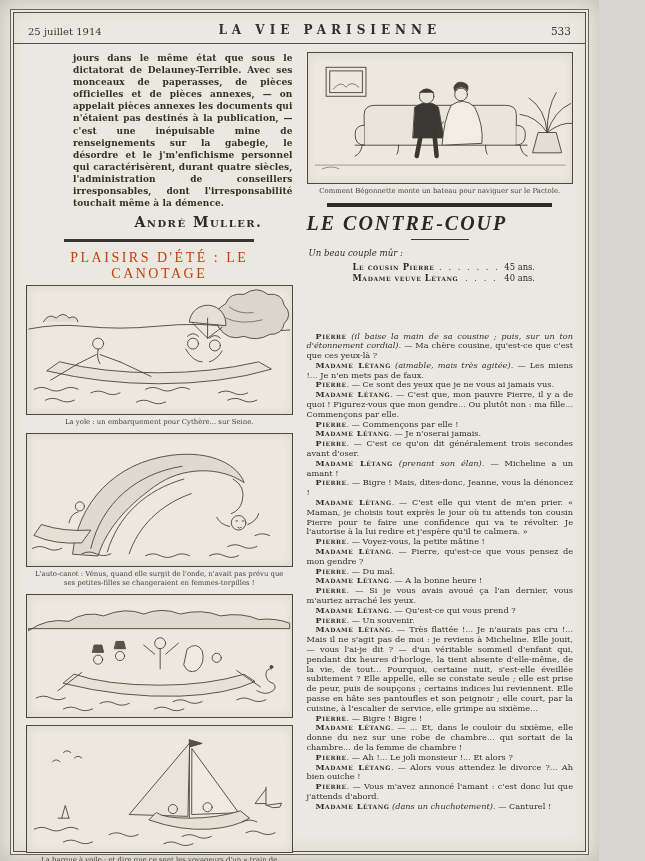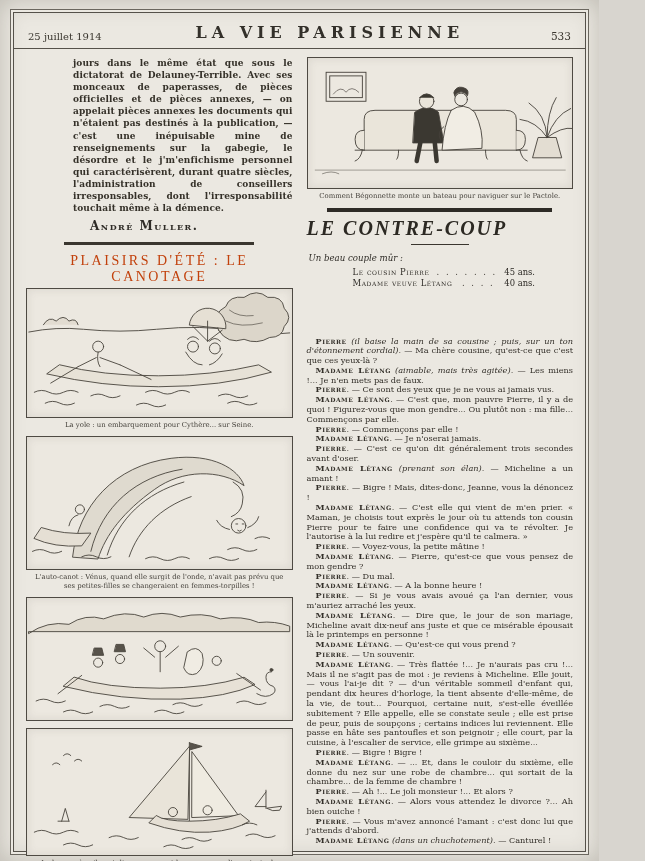--- a/index.html
+++ b/index.html
@@ -23,35 +23,35 @@
     border:1px solid #55514a;
     box-shadow: 0 0 0 2px #ebe8e1, 0 0 0 3px #6b675f;
     display:flex; flex-direction:column;
   }
   .masthead {
     display:flex; align-items:flex-end; justify-content:space-between;
     padding:10px 14px 6px 14px;
     border-bottom:1px solid #55514a;
   }
   .masthead .date { font-size:10px; color:#3a362f; }
-  .masthead .mag-title { font-size:16px; letter-spacing:5px; font-weight:bold; color:#33302a;margin-left:7px; }
+  .masthead .mag-title { font-size:12px; letter-spacing:5px; font-weight:bold; color:#33302a;margin-left:7px; }
   .masthead .pageno { font-size:10.5px; color:#3a362f; }
   .content {
     flex:1; display:flex; gap:14px; padding:8px 12px 6px 12px;
   }
   .col { width:50%; }
 
   
   .article-par {
     font-size:9px; line-height:12.1px; text-align:justify;
     color:#353129; font-weight:bold; letter-spacing:.1px;margin-left:47px;
   }
   .signature {
-    text-align:center; padding-right:30px; margin-top:5px;
-    font-variant:small-caps; letter-spacing:1.5px; font-size:12px; font-weight:bold;
+    text-align:right; padding-right:30px; margin-top:5px;
+    font-variant:small-caps; letter-spacing:1.5px; font-size:14px; font-weight:bold;
   }
   .rule-thick {
     width:190px; height:2.5px; background:#3a362f; margin:9px auto 8px auto;
   }
   .headline {
     text-align:center; font-size:14px; font-weight:normal;
     letter-spacing:2.5px; margin-bottom:3px; color:#c2410c;
     font-family:"Liberation Serif", serif;
   }
   figure { margin:0 0 7px 0; }
@@ -72,21 +72,21 @@
   }
   .article-title {
     text-align:left; font-size:20px; font-weight:bold; font-style:italic;
     letter-spacing:2px; color:#2c2923; margin:2px 0 4px 0;
     font-family:"Liberation Serif", serif;
   }
   .title-rule { width:58px; height:1px; background:#3a362f; margin:0 auto 8px auto; }
   .intro { font-style:italic; font-size:8.6px; margin:0 0 4px 2px; }
   .cast { margin:0 0 6px 0; }
   .cast-row { display:flex; align-items:baseline; padding-left:46px; padding-right:38px; font-size:8.4px; line-height:11px; }
-  .cast-name { font-variant:small-caps; letter-spacing:.6px; font-weight:normal; white-space:nowrap; }
+  .cast-name { font-variant:small-caps; letter-spacing:.6px; font-weight:bold; white-space:nowrap; }
   .cast-dots { flex:1; overflow:hidden; white-space:nowrap; text-align:center; letter-spacing:2px; color:#45413a; padding:0 4px;}
   .cast-age { white-space:nowrap; }
   .dialogue { text-align:justify;margin-top:48px; }
   .dline { font-size:8.2px; line-height:9.8px; text-indent:9px; color:#332f29; }
   .speaker { font-variant:small-caps; letter-spacing:.5px; font-weight:bold; }
   .stage { font-style:italic; }
   .stage:empty { display:none; }
   .stage::before { content:" "; }
 </style>
 </head>
@@ -273,21 +273,20 @@
             <p class="dline"><span class="speaker">Pierre</span><span class="dtext">. — Voyez-vous, la petite mâtine !</span></p>
 
             <p class="dline"><span class="speaker">Madame Létang</span><span class="dtext">. — Pierre, qu'est-ce que vous pensez de mon gendre ?</span></p>
 
             <p class="dline"><span class="speaker">Pierre</span><span class="dtext">. — Du mal.</span></p>
 
             <p class="dline"><span class="speaker">Madame Létang</span><span class="dtext">. — A la bonne heure !</span></p>
 
             <p class="dline"><span class="speaker">Pierre</span><span class="dtext">. — Si je vous avais avoué ça l'an dernier, vous m'auriez arraché les yeux.</span></p>
 
-            <p class="dline"><span class="speaker">Madame Létang</span><span class="dtext">. — Dire que, le jour de son mariage, Micheline avait dix-neuf ans juste et que ce misérable épousait là le printemps en personne !</span></p>
 
 
             <p class="dline"><span class="speaker">Madame Létang</span><span class="dtext">. — Qu'est-ce qui vous prend ?</span></p>
 
             <p class="dline"><span class="speaker">Pierre</span><span class="dtext">. — Un souvenir.</span></p>
 
             <p class="dline"><span class="speaker">Madame Létang</span><span class="dtext">. — Très flattée !... Je n'aurais pas cru !... Mais il ne s'agit pas de moi : je reviens à Micheline. Elle jouit, — vous l'ai-je dit ? — d'un véritable sommeil d'enfant qui, pendant dix heures d'horloge, la tient absente d'elle-même, de la vie, de tout... Pourquoi, certaine nuit, s'est-elle éveillée subitement ? Elle appelle, elle se constate seule ; elle est prise de peur, puis de soupçons ; certains indices lui reviennent. Elle passe en hâte ses pantoufles et son peignoir ; elle court, par la cuisine, à l'escalier de service, elle grimpe au sixième...</span></p>
 
             <p class="dline"><span class="speaker">Pierre</span><span class="dtext">. — Bigre ! Bigre !</span></p>
 

